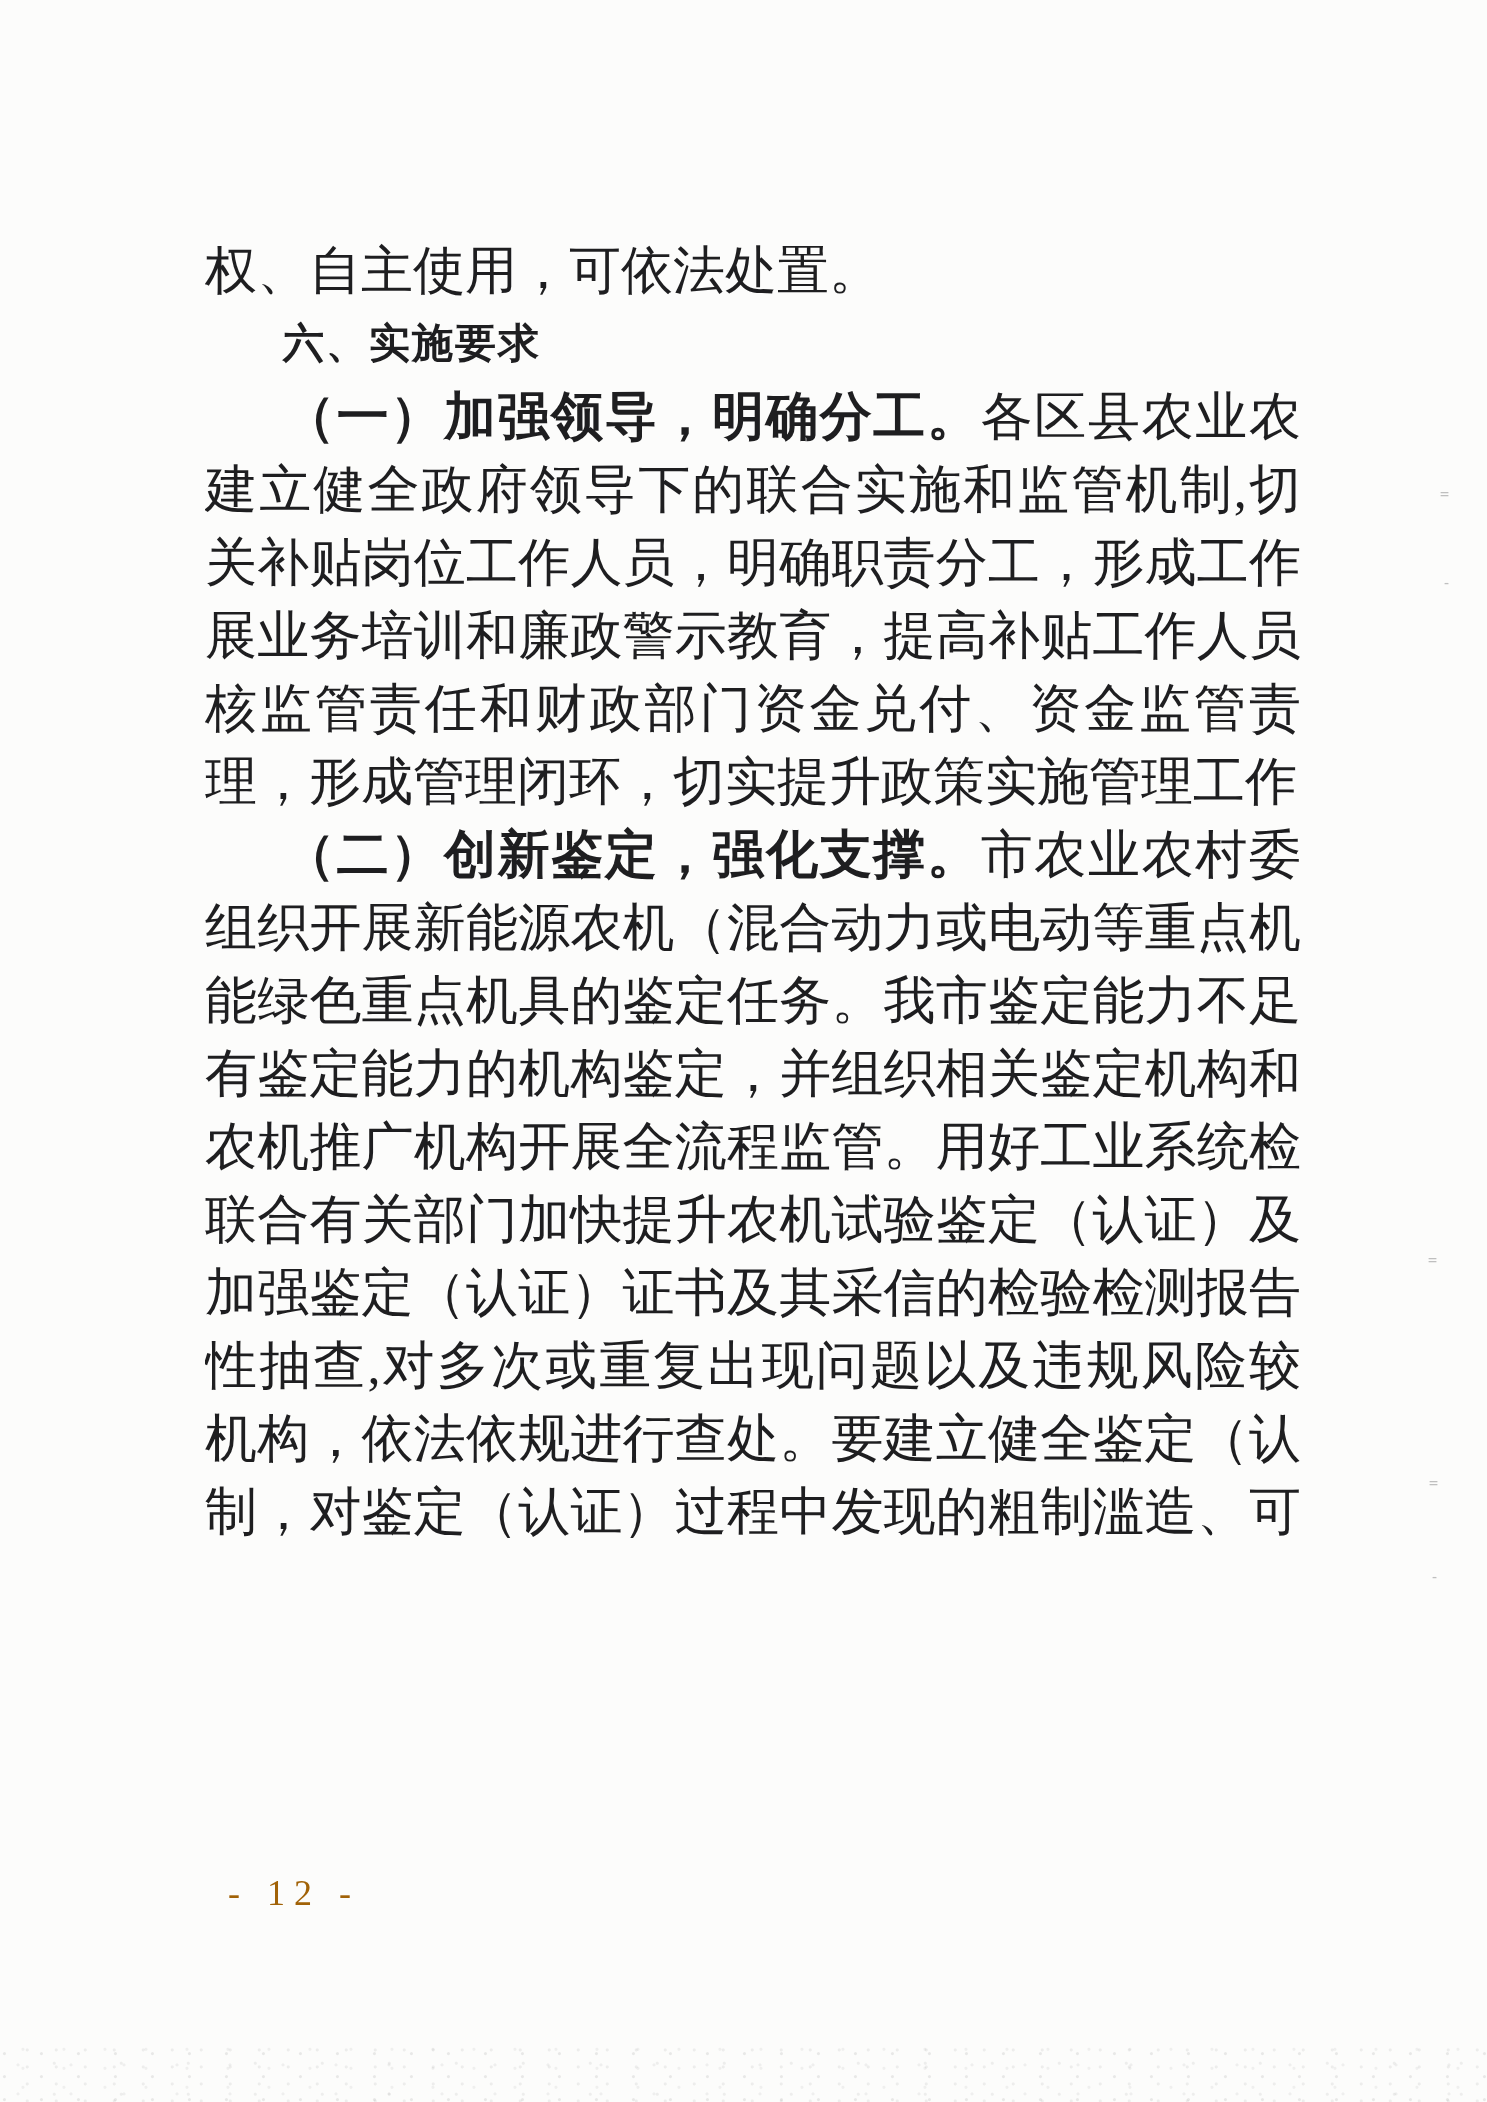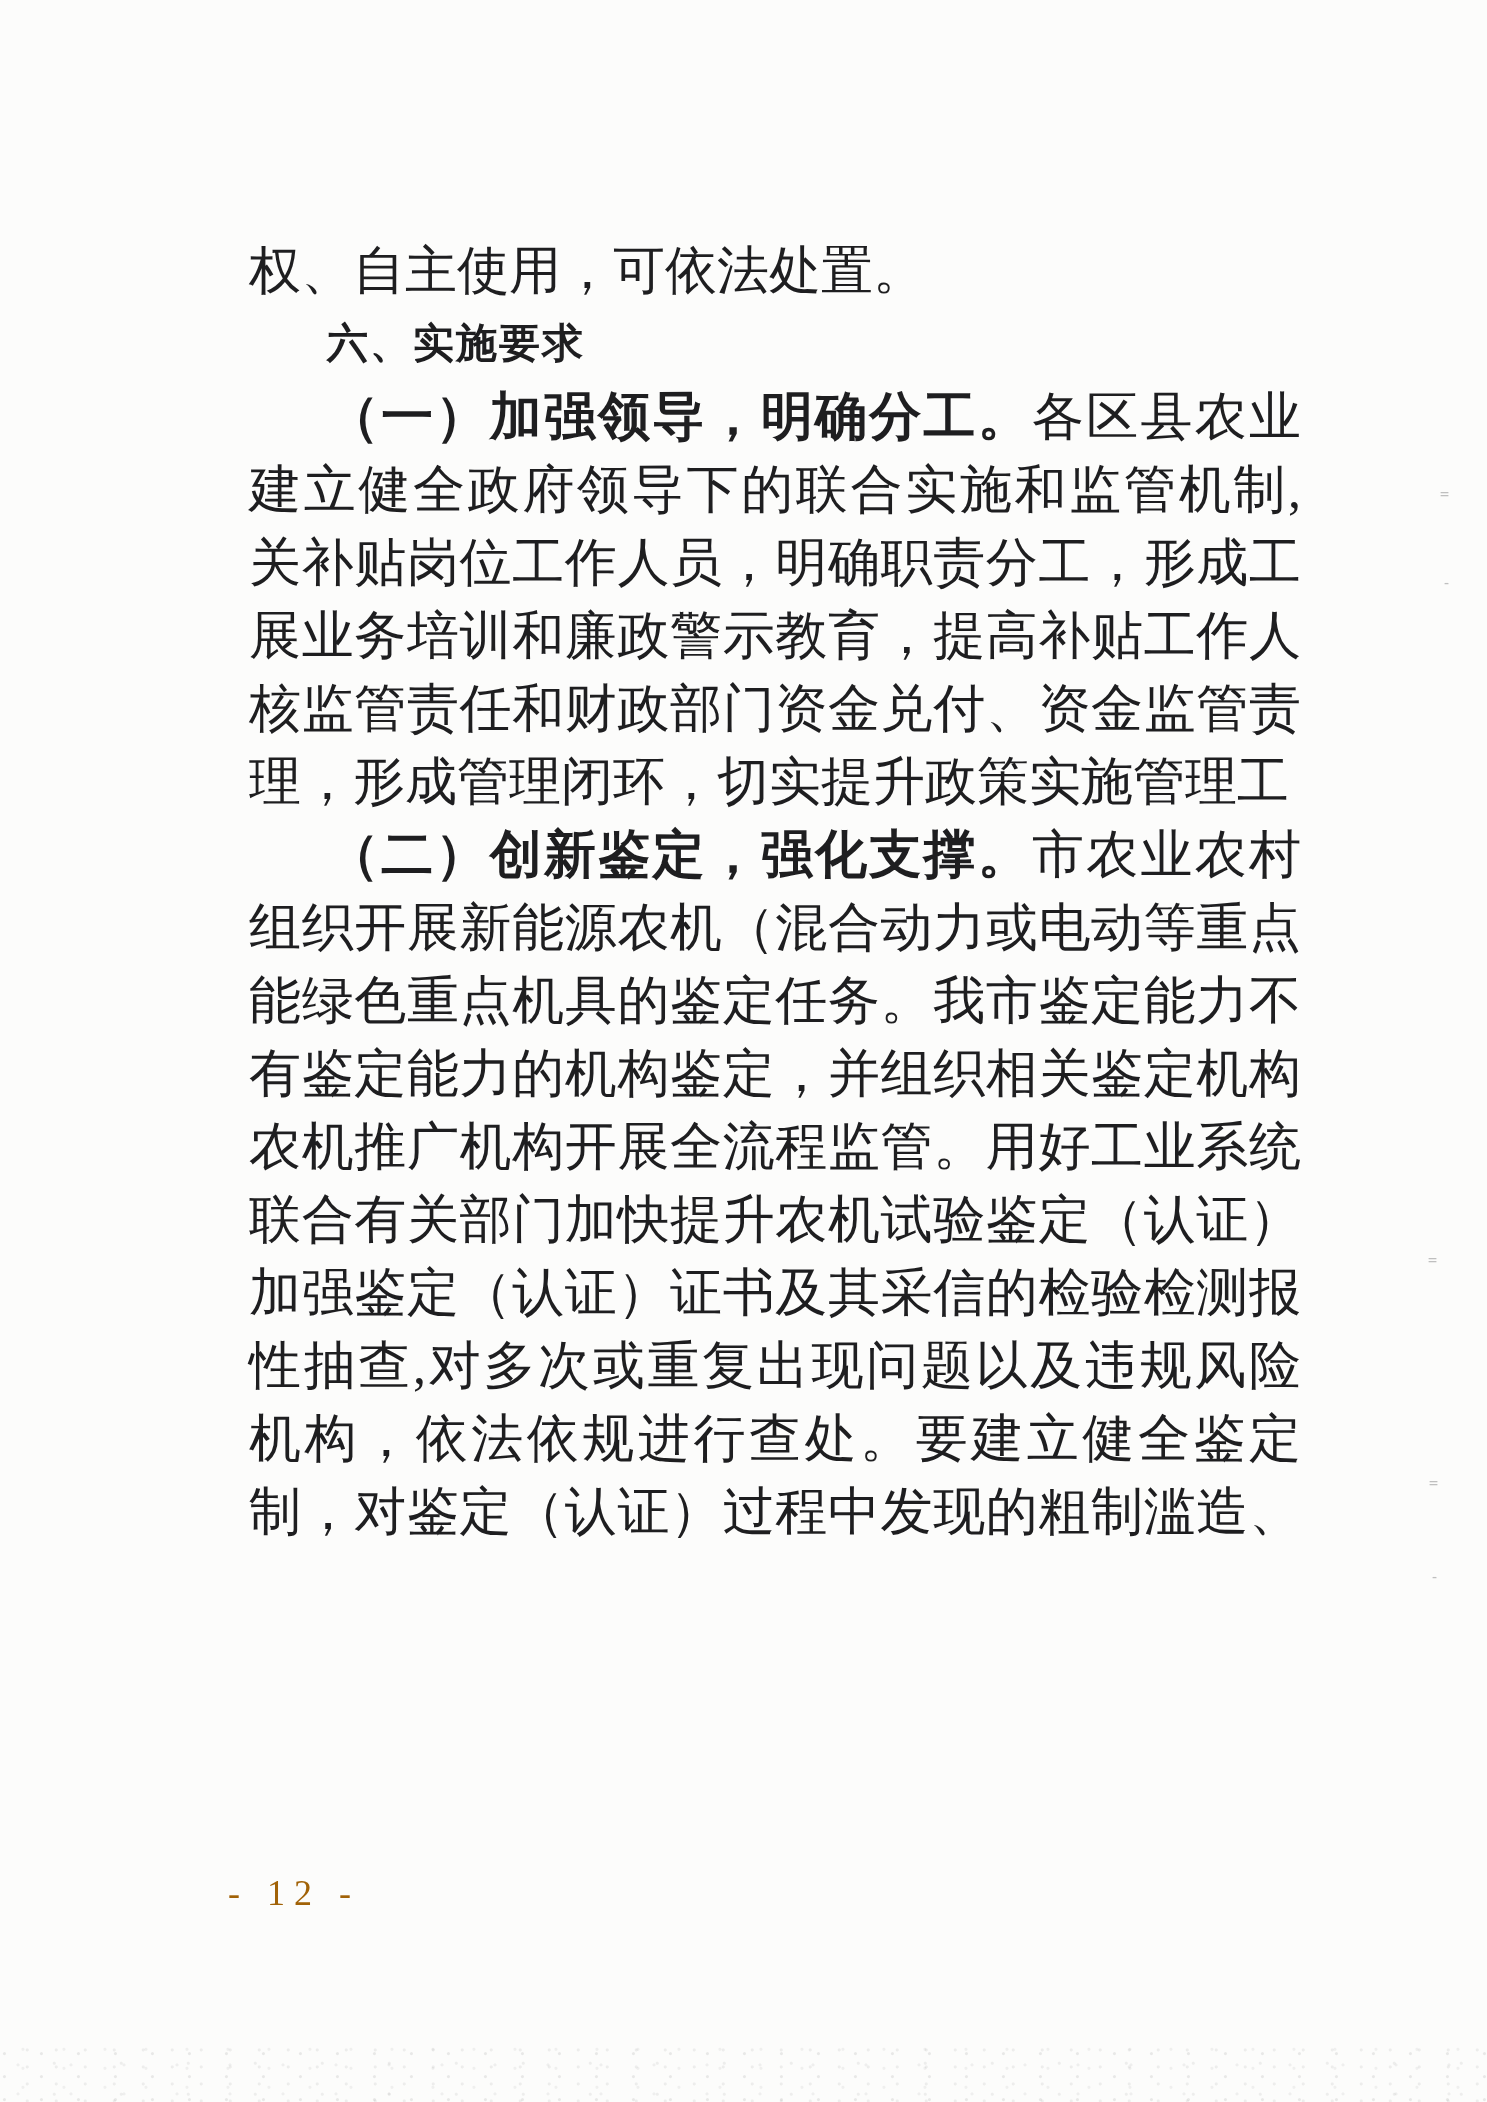--- a/index.html
+++ b/index.html
@@ -24,21 +24,21 @@
     overflow:hidden;
     white-space:normal;
     text-align:left;
   }
   .fill {
     text-align:justify;
     text-align-last:justify;
   }
   .indent { text-indent:78px; }
   .heading { font-weight:bold; font-size:41px; letter-spacing:2px; }
-  .lead { font-weight:bold;margin-left:44px; }
+  .lead { font-weight:bold; }
   .page-number {
     position:absolute;
     left:228px; top:1872px;
     font-size:36px;
     letter-spacing:9px;
     color:#a16207;
   }
   .artifact {
     position:absolute;
     color:#bfbfbf;

